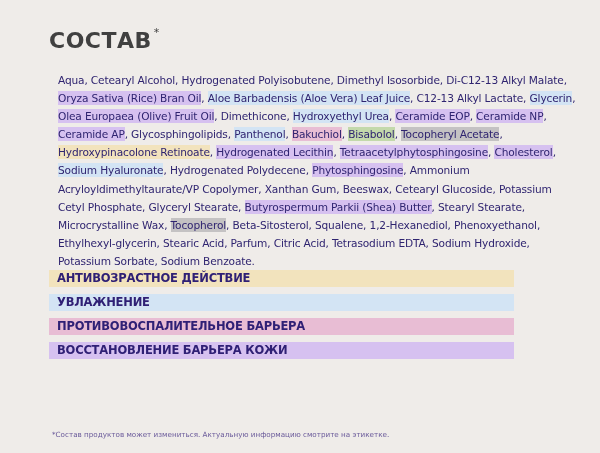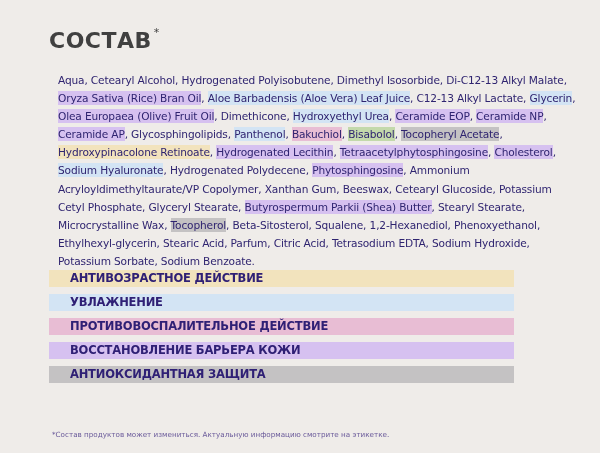--- a/index.html
+++ b/index.html
@@ -26,35 +26,34 @@
   .h-yellow { background:#f2e3bd; }
   .h-blue { background:#d3e4f4; }
   .h-pink { background:#e8bdd4; }
   .h-purple { background:#d6c1f0; }
   .h-green { background:#c3d9ab; }
   .h-gray { background:#c4c2c3; }
   .legend { position:absolute; left:49px; top:270px; width:465px; }
   .legend-item {
     height:17px; margin-bottom:7px;
     font-size:11.5px; font-weight:bold; line-height:17px;
-    padding-left:21px; color:#2f2075; letter-spacing:-0.2px;
+    padding-left:8px; color:#2f2075; letter-spacing:-0.2px;
   }
   .footnote {
     position:absolute; left:46px; top:430px;
     font-size:7.2px; color:#6a5a9a;margin-left:6px;
   }
 </style>
 </head>
 <body>
 
 <div class="title"><span>СОСТАВ</span><sup>*</sup></div>
 
 <div class="ingredients" id="ingredients"><span class="ing">Aqua</span>, <span class="ing">Cetearyl Alcohol</span>, <span class="ing">Hydrogenated Polyisobutene</span>, <span class="ing">Dimethyl Isosorbide</span>, <span class="ing">Di-C12-13 Alkyl Malate</span>, <span class="ing h-purple">Oryza Sativa (Rice) Bran Oil</span>, <span class="ing h-blue">Aloe Barbadensis (Aloe Vera) Leaf Juice</span>, <span class="ing">C12-13 Alkyl Lactate</span>, <span class="ing h-blue">Glycerin</span>, <span class="ing h-purple">Olea Europaea (Olive) Fruit Oil</span>, <span class="ing">Dimethicone</span>, <span class="ing h-blue">Hydroxyethyl Urea</span>, <span class="ing h-purple">Ceramide EOP</span>, <span class="ing h-purple">Ceramide NP</span>, <span class="ing h-purple">Ceramide AP</span>, <span class="ing">Glycosphingolipids</span>, <span class="ing h-blue">Panthenol</span>, <span class="ing h-pink">Bakuchiol</span>, <span class="ing h-green">Bisabolol</span>, <span class="ing h-gray">Tocopheryl Acetate</span>, <span class="ing h-yellow">Hydroxypinacolone Retinoate</span>, <span class="ing h-purple">Hydrogenated Lecithin</span>, <span class="ing h-purple">Tetraacetylphytosphingosine</span>, <span class="ing h-purple">Cholesterol</span>, <span class="ing h-blue">Sodium Hyaluronate</span>, <span class="ing">Hydrogenated Polydecene</span>, <span class="ing h-purple">Phytosphingosine</span>, <span class="ing">Ammonium Acryloyldimethyltaurate/VP Copolymer</span>, <span class="ing">Xanthan Gum</span>, <span class="ing">Beeswax</span>, <span class="ing">Cetearyl Glucoside</span>, <span class="ing">Potassium Cetyl Phosphate</span>, <span class="ing">Glyceryl Stearate</span>, <span class="ing h-purple">Butyrospermum Parkii (Shea) Butter</span>, <span class="ing">Stearyl Stearate</span>, <span class="ing">Microcrystalline Wax</span>, <span class="ing h-gray">Tocopherol</span>, <span class="ing">Beta-Sitosterol</span>, <span class="ing">Squalene</span>, <span class="ing">1,2-Hexanediol</span>, <span class="ing">Phenoxyethanol</span>, <span class="ing">Ethylhexyl-glycerin</span>, <span class="ing">Stearic Acid</span>, <span class="ing">Parfum</span>, <span class="ing">Citric Acid</span>, <span class="ing">Tetrasodium EDTA</span>, <span class="ing">Sodium Hydroxide</span>, <span class="ing">Potassium Sorbate</span>, <span class="ing">Sodium Benzoate</span>.</div>
 
 <div class="legend">
   <div class="legend-item h-yellow">АНТИВОЗРАСТНОЕ ДЕЙСТВИЕ</div>
   <div class="legend-item h-blue">УВЛАЖНЕНИЕ</div>
-  <div class="legend-item h-pink">ПРОТИВОВОСПАЛИТЕЛЬНОЕ ДЕЙСТВИЕ</div>
+  <div class="legend-item h-pink">ПРОТИВОВОСПАЛИТЕЛЬНОЕ БАРЬЕРА</div>
   <div class="legend-item h-purple">ВОССТАНОВЛЕНИЕ БАРЬЕРА КОЖИ</div>
-  <div class="legend-item h-gray">АНТИОКСИДАНТНАЯ ЗАЩИТА</div>
 </div>
 
 <div class="footnote">*Состав продуктов может измениться. Актуальную информацию смотрите на этикетке.</div>
 
 </body></html>

